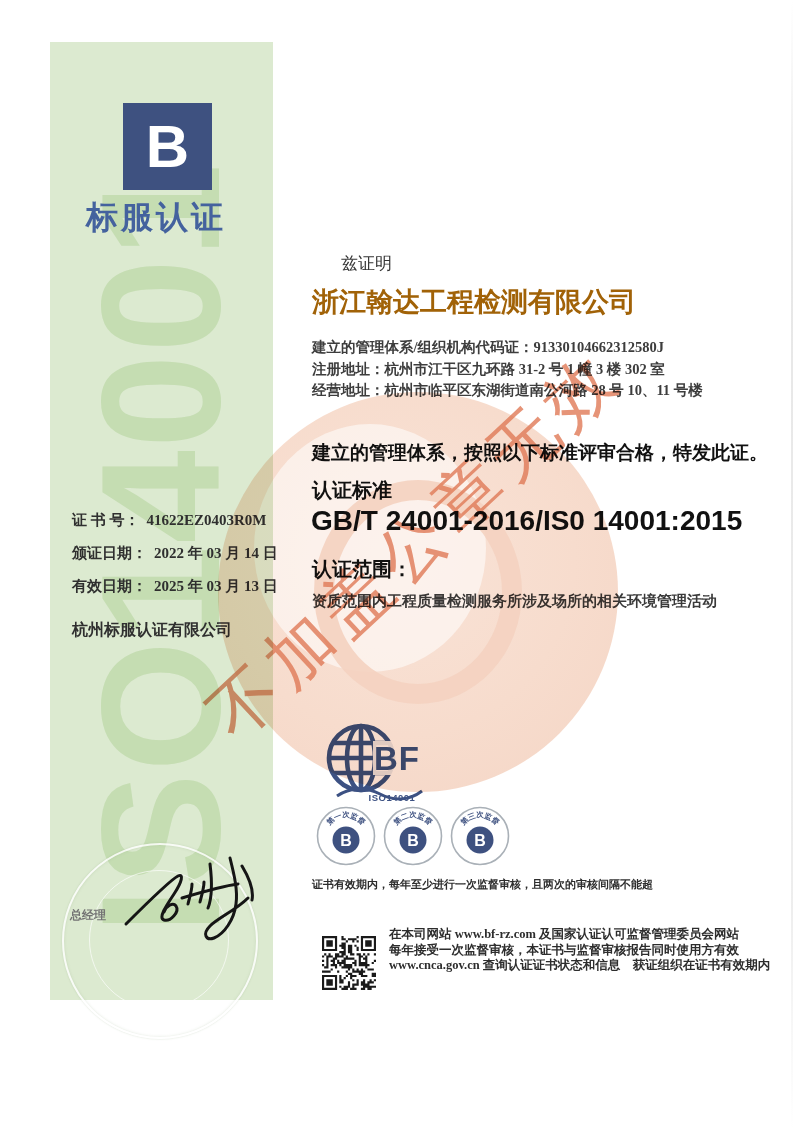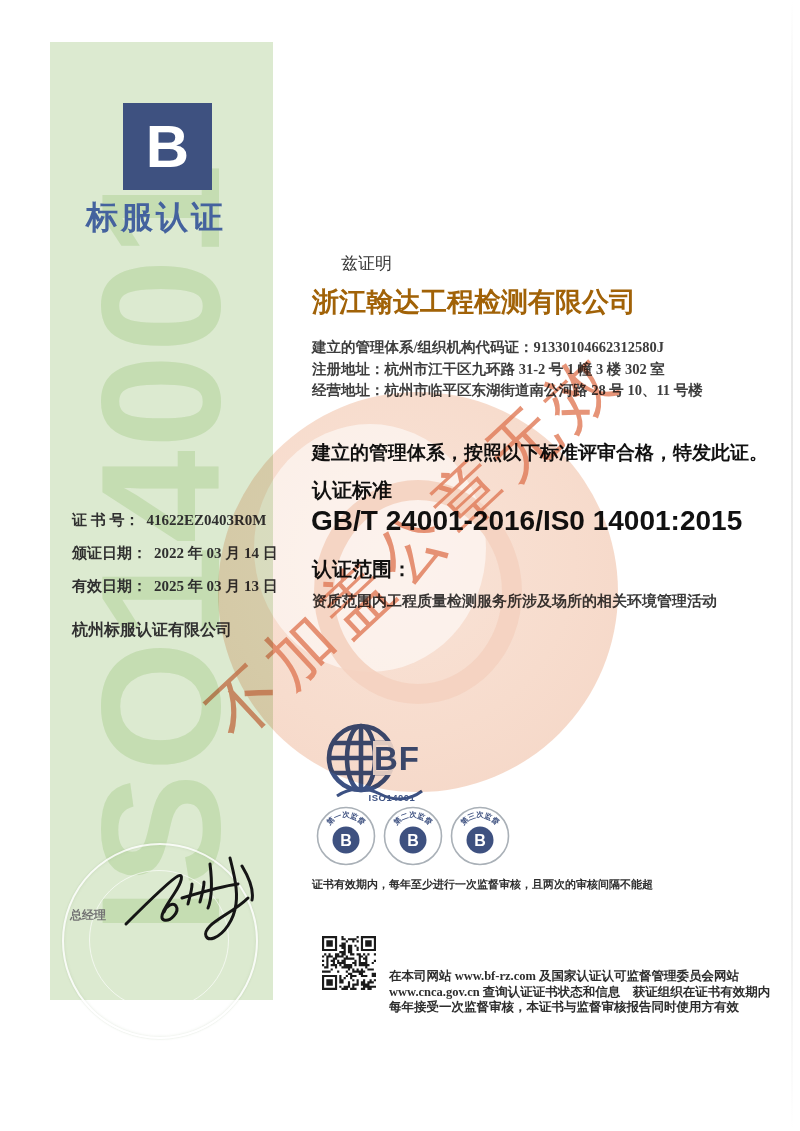--- a/index.html
+++ b/index.html
@@ -44,21 +44,21 @@
   .issuer{position:absolute;left:72px;top:620px;font-size:16px;font-weight:600;color:#2f2f2f;z-index:3;}
 
   
   .globe-wrap{position:absolute;left:323px;top:720px;z-index:3;}
   .globe-caption{position:absolute;left:337px;top:792px;width:110px;text-align:center;font-size:9.5px;
         letter-spacing:.5px;color:#3c5183;font-weight:700;z-index:3;}
   .badges{position:absolute;left:315px;top:805px;display:flex;gap:5px;z-index:3;}
 
   
   .para1{position:absolute;left:312px;top:874px;font-size:11px;line-height:21.5px;font-weight:600;color:#2d2d2d;z-index:3;}
-  .footer{position:absolute;left:389px;top:969px;font-size:12.5px;line-height:15.5px;font-weight:600;color:#2d2d2d;z-index:3;}
+  .footer{position:absolute;left:389px;top:927px;font-size:12.5px;line-height:15.5px;font-weight:600;color:#2d2d2d;z-index:3;}
   .qr{position:absolute;left:322px;top:936px;z-index:3;}
 
   
   .sig-label{position:absolute;left:70px;top:907px;font-size:12px;font-weight:600;color:#737373;z-index:3;}
   .sig{position:absolute;left:118px;top:846px;z-index:4;}
 
   
   .wm-layer{position:absolute;left:0;top:0;width:800px;height:1131px;z-index:30;pointer-events:none;
         mix-blend-mode:multiply;}
   .ball{position:absolute;left:218px;top:392px;width:400px;height:400px;border-radius:50%;
@@ -159,22 +159,22 @@
 
   <svg class="qr" id="qr-code" width="54" height="54" viewBox="0 0 54 54">
       <path d="M19.44,0.00h2.16v2.16h-2.16zM34.56,0.00h2.16v2.16h-2.16zM19.44,2.16h2.16v2.16h-2.16zM21.60,2.16h2.16v2.16h-2.16zM25.92,2.16h2.16v2.16h-2.16zM28.08,2.16h2.16v2.16h-2.16zM30.24,2.16h2.16v2.16h-2.16zM32.40,2.16h2.16v2.16h-2.16zM23.76,4.32h2.16v2.16h-2.16zM30.24,4.32h2.16v2.16h-2.16zM34.56,4.32h2.16v2.16h-2.16zM19.44,6.48h2.16v2.16h-2.16zM21.60,6.48h2.16v2.16h-2.16zM17.28,8.64h2.16v2.16h-2.16zM19.44,8.64h2.16v2.16h-2.16zM21.60,8.64h2.16v2.16h-2.16zM25.92,8.64h2.16v2.16h-2.16zM28.08,8.64h2.16v2.16h-2.16zM32.40,8.64h2.16v2.16h-2.16zM19.44,10.80h2.16v2.16h-2.16zM21.60,10.80h2.16v2.16h-2.16zM25.92,10.80h2.16v2.16h-2.16zM28.08,10.80h2.16v2.16h-2.16zM34.56,10.80h2.16v2.16h-2.16zM21.60,12.96h2.16v2.16h-2.16zM25.92,12.96h2.16v2.16h-2.16zM28.08,12.96h2.16v2.16h-2.16zM34.56,12.96h2.16v2.16h-2.16zM17.28,15.12h2.16v2.16h-2.16zM19.44,15.12h2.16v2.16h-2.16zM21.60,15.12h2.16v2.16h-2.16zM25.92,15.12h2.16v2.16h-2.16zM28.08,15.12h2.16v2.16h-2.16zM2.16,17.28h2.16v2.16h-2.16zM6.48,17.28h2.16v2.16h-2.16zM12.96,17.28h2.16v2.16h-2.16zM15.12,17.28h2.16v2.16h-2.16zM19.44,17.28h2.16v2.16h-2.16zM21.60,17.28h2.16v2.16h-2.16zM28.08,17.28h2.16v2.16h-2.16zM30.24,17.28h2.16v2.16h-2.16zM34.56,17.28h2.16v2.16h-2.16zM36.72,17.28h2.16v2.16h-2.16zM41.04,17.28h2.16v2.16h-2.16zM45.36,17.28h2.16v2.16h-2.16zM51.84,17.28h2.16v2.16h-2.16zM0.00,19.44h2.16v2.16h-2.16zM4.32,19.44h2.16v2.16h-2.16zM6.48,19.44h2.16v2.16h-2.16zM8.64,19.44h2.16v2.16h-2.16zM12.96,19.44h2.16v2.16h-2.16zM15.12,19.44h2.16v2.16h-2.16zM17.28,19.44h2.16v2.16h-2.16zM19.44,19.44h2.16v2.16h-2.16zM23.76,19.44h2.16v2.16h-2.16zM36.72,19.44h2.16v2.16h-2.16zM38.88,19.44h2.16v2.16h-2.16zM43.20,19.44h2.16v2.16h-2.16zM4.32,21.60h2.16v2.16h-2.16zM10.80,21.60h2.16v2.16h-2.16zM12.96,21.60h2.16v2.16h-2.16zM21.60,21.60h2.16v2.16h-2.16zM23.76,21.60h2.16v2.16h-2.16zM25.92,21.60h2.16v2.16h-2.16zM28.08,21.60h2.16v2.16h-2.16zM30.24,21.60h2.16v2.16h-2.16zM36.72,21.60h2.16v2.16h-2.16zM41.04,21.60h2.16v2.16h-2.16zM43.20,21.60h2.16v2.16h-2.16zM0.00,23.76h2.16v2.16h-2.16zM4.32,23.76h2.16v2.16h-2.16zM8.64,23.76h2.16v2.16h-2.16zM10.80,23.76h2.16v2.16h-2.16zM15.12,23.76h2.16v2.16h-2.16zM19.44,23.76h2.16v2.16h-2.16zM21.60,23.76h2.16v2.16h-2.16zM32.40,23.76h2.16v2.16h-2.16zM36.72,23.76h2.16v2.16h-2.16zM43.20,23.76h2.16v2.16h-2.16zM51.84,23.76h2.16v2.16h-2.16zM4.32,25.92h2.16v2.16h-2.16zM10.80,25.92h2.16v2.16h-2.16zM15.12,25.92h2.16v2.16h-2.16zM17.28,25.92h2.16v2.16h-2.16zM19.44,25.92h2.16v2.16h-2.16zM21.60,25.92h2.16v2.16h-2.16zM30.24,25.92h2.16v2.16h-2.16zM32.40,25.92h2.16v2.16h-2.16zM36.72,25.92h2.16v2.16h-2.16zM38.88,25.92h2.16v2.16h-2.16zM41.04,25.92h2.16v2.16h-2.16zM43.20,25.92h2.16v2.16h-2.16zM49.68,25.92h2.16v2.16h-2.16zM0.00,28.08h2.16v2.16h-2.16zM4.32,28.08h2.16v2.16h-2.16zM8.64,28.08h2.16v2.16h-2.16zM10.80,28.08h2.16v2.16h-2.16zM12.96,28.08h2.16v2.16h-2.16zM17.28,28.08h2.16v2.16h-2.16zM21.60,28.08h2.16v2.16h-2.16zM23.76,28.08h2.16v2.16h-2.16zM25.92,28.08h2.16v2.16h-2.16zM28.08,28.08h2.16v2.16h-2.16zM32.40,28.08h2.16v2.16h-2.16zM36.72,28.08h2.16v2.16h-2.16zM38.88,28.08h2.16v2.16h-2.16zM41.04,28.08h2.16v2.16h-2.16zM43.20,28.08h2.16v2.16h-2.16zM45.36,28.08h2.16v2.16h-2.16zM2.16,30.24h2.16v2.16h-2.16zM4.32,30.24h2.16v2.16h-2.16zM12.96,30.24h2.16v2.16h-2.16zM19.44,30.24h2.16v2.16h-2.16zM21.60,30.24h2.16v2.16h-2.16zM23.76,30.24h2.16v2.16h-2.16zM25.92,30.24h2.16v2.16h-2.16zM28.08,30.24h2.16v2.16h-2.16zM43.20,30.24h2.16v2.16h-2.16zM8.64,32.40h2.16v2.16h-2.16zM25.92,32.40h2.16v2.16h-2.16zM30.24,32.40h2.16v2.16h-2.16zM34.56,32.40h2.16v2.16h-2.16zM38.88,32.40h2.16v2.16h-2.16zM45.36,32.40h2.16v2.16h-2.16zM47.52,32.40h2.16v2.16h-2.16zM49.68,32.40h2.16v2.16h-2.16zM0.00,34.56h2.16v2.16h-2.16zM2.16,34.56h2.16v2.16h-2.16zM4.32,34.56h2.16v2.16h-2.16zM6.48,34.56h2.16v2.16h-2.16zM15.12,34.56h2.16v2.16h-2.16zM23.76,34.56h2.16v2.16h-2.16zM30.24,34.56h2.16v2.16h-2.16zM32.40,34.56h2.16v2.16h-2.16zM34.56,34.56h2.16v2.16h-2.16zM36.72,34.56h2.16v2.16h-2.16zM38.88,34.56h2.16v2.16h-2.16zM41.04,34.56h2.16v2.16h-2.16zM25.92,36.72h2.16v2.16h-2.16zM28.08,36.72h2.16v2.16h-2.16zM36.72,36.72h2.16v2.16h-2.16zM38.88,36.72h2.16v2.16h-2.16zM49.68,36.72h2.16v2.16h-2.16zM51.84,36.72h2.16v2.16h-2.16zM17.28,38.88h2.16v2.16h-2.16zM23.76,38.88h2.16v2.16h-2.16zM28.08,38.88h2.16v2.16h-2.16zM30.24,38.88h2.16v2.16h-2.16zM32.40,38.88h2.16v2.16h-2.16zM38.88,38.88h2.16v2.16h-2.16zM41.04,38.88h2.16v2.16h-2.16zM43.20,38.88h2.16v2.16h-2.16zM49.68,38.88h2.16v2.16h-2.16zM51.84,38.88h2.16v2.16h-2.16zM17.28,41.04h2.16v2.16h-2.16zM21.60,41.04h2.16v2.16h-2.16zM28.08,41.04h2.16v2.16h-2.16zM17.28,43.20h2.16v2.16h-2.16zM19.44,43.20h2.16v2.16h-2.16zM30.24,43.20h2.16v2.16h-2.16zM34.56,43.20h2.16v2.16h-2.16zM41.04,43.20h2.16v2.16h-2.16zM47.52,43.20h2.16v2.16h-2.16zM51.84,43.20h2.16v2.16h-2.16zM17.28,45.36h2.16v2.16h-2.16zM19.44,45.36h2.16v2.16h-2.16zM25.92,45.36h2.16v2.16h-2.16zM34.56,45.36h2.16v2.16h-2.16zM38.88,45.36h2.16v2.16h-2.16zM41.04,45.36h2.16v2.16h-2.16zM45.36,45.36h2.16v2.16h-2.16zM47.52,45.36h2.16v2.16h-2.16zM49.68,45.36h2.16v2.16h-2.16zM25.92,47.52h2.16v2.16h-2.16zM30.24,47.52h2.16v2.16h-2.16zM32.40,47.52h2.16v2.16h-2.16zM34.56,47.52h2.16v2.16h-2.16zM38.88,47.52h2.16v2.16h-2.16zM41.04,47.52h2.16v2.16h-2.16zM43.20,47.52h2.16v2.16h-2.16zM45.36,47.52h2.16v2.16h-2.16zM17.28,49.68h2.16v2.16h-2.16zM21.60,49.68h2.16v2.16h-2.16zM23.76,49.68h2.16v2.16h-2.16zM25.92,49.68h2.16v2.16h-2.16zM30.24,49.68h2.16v2.16h-2.16zM41.04,49.68h2.16v2.16h-2.16zM43.20,49.68h2.16v2.16h-2.16zM45.36,49.68h2.16v2.16h-2.16zM47.52,49.68h2.16v2.16h-2.16zM49.68,49.68h2.16v2.16h-2.16zM51.84,49.68h2.16v2.16h-2.16zM19.44,51.84h2.16v2.16h-2.16zM21.60,51.84h2.16v2.16h-2.16zM23.76,51.84h2.16v2.16h-2.16zM28.08,51.84h2.16v2.16h-2.16zM30.24,51.84h2.16v2.16h-2.16zM32.40,51.84h2.16v2.16h-2.16zM38.88,51.84h2.16v2.16h-2.16zM41.04,51.84h2.16v2.16h-2.16zM45.36,51.84h2.16v2.16h-2.16zM47.52,51.84h2.16v2.16h-2.16z" fill="#1a1a1a"></path>
       <path d="M0,0h15.120000000000001v15.120000000000001h-15.120000000000001z M2.16,2.16v10.8h10.8v-10.8z M4.32,4.32h6.48v6.48h-6.48z" fill="#1a1a1a" fill-rule="evenodd"></path>
       <path d="M38.88,0h15.120000000000001v15.120000000000001h-15.120000000000001z M41.040000000000006,2.16v10.8h10.8v-10.8z M43.2,4.32h6.48v6.48h-6.48z" fill="#1a1a1a" fill-rule="evenodd"></path>
       <path d="M0,38.88h15.120000000000001v15.120000000000001h-15.120000000000001z M2.16,41.040000000000006v10.8h10.8v-10.8z M4.32,43.2h6.48v6.48h-6.48z" fill="#1a1a1a" fill-rule="evenodd"></path>
     </svg>
 
   <div class="footer serif">
     <div>在本司网站 www.bf-rz.com 及国家认证认可监督管理委员会网站</div>
+    <div>每年接受一次监督审核，本证书与监督审核报告同时使用方有效</div>
     <div>www.cnca.gov.cn 查询认证证书状态和信息　获证组织在证书有效期内</div>
-    <div>每年接受一次监督审核，本证书与监督审核报告同时使用方有效</div>
   </div>
 
   <div class="sig-label serif">总经理</div>
   <svg class="sig" width="155" height="100" viewBox="0 0 155 100">
     <g stroke="#151515" stroke-width="3" fill="none" stroke-linecap="round">
       <path d="M8 78 C 28 58, 52 34, 60 30 C 66 27, 64 36, 56 48 C 48 60, 40 72, 46 74 C 52 76, 62 66, 58 60 C 55 56, 48 60, 46 66"></path>
       <path d="M70 58 C 72 50, 74 44, 74 38"></path>
       <path d="M82 56 C 84 48, 86 42, 86 36"></path>
       <path d="M92 18 C 94 34, 94 52, 90 62"></path>
       <path d="M64 52 C 84 46, 104 40, 120 38"></path>

